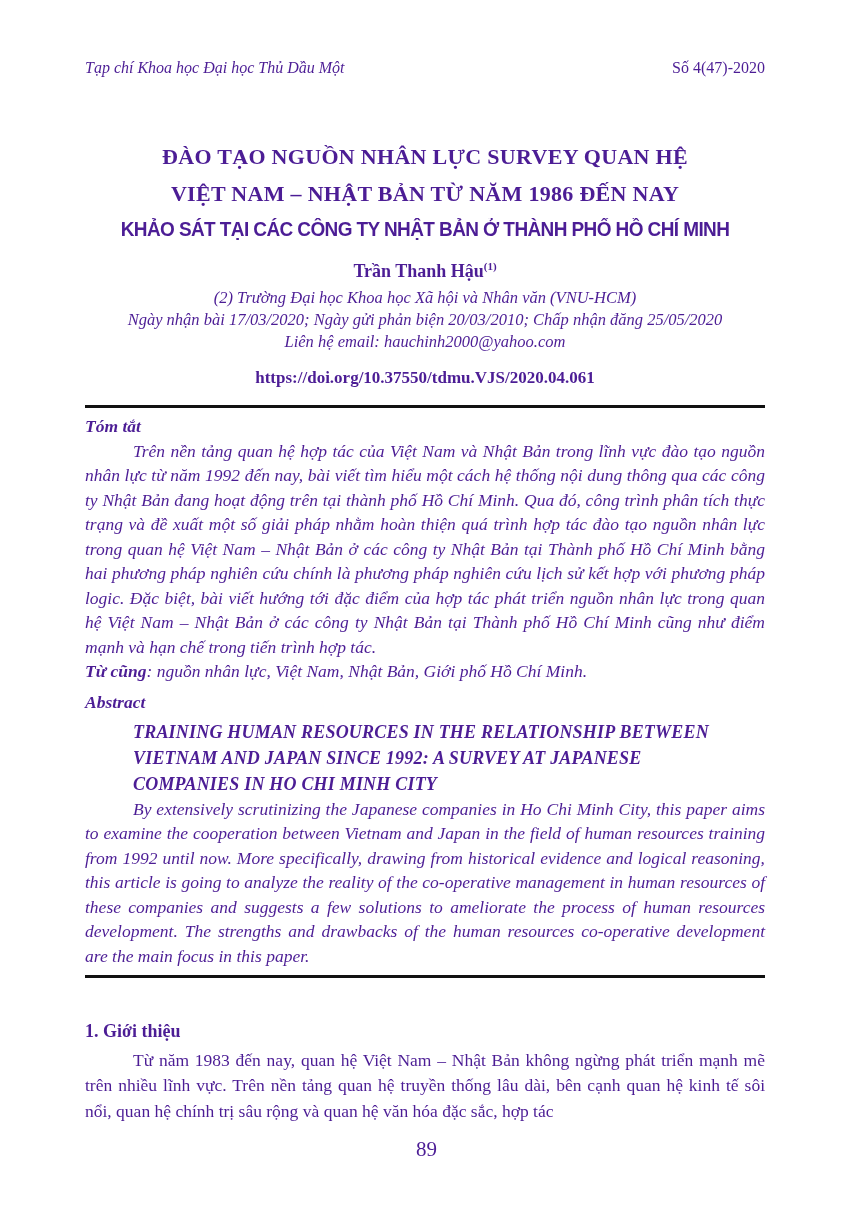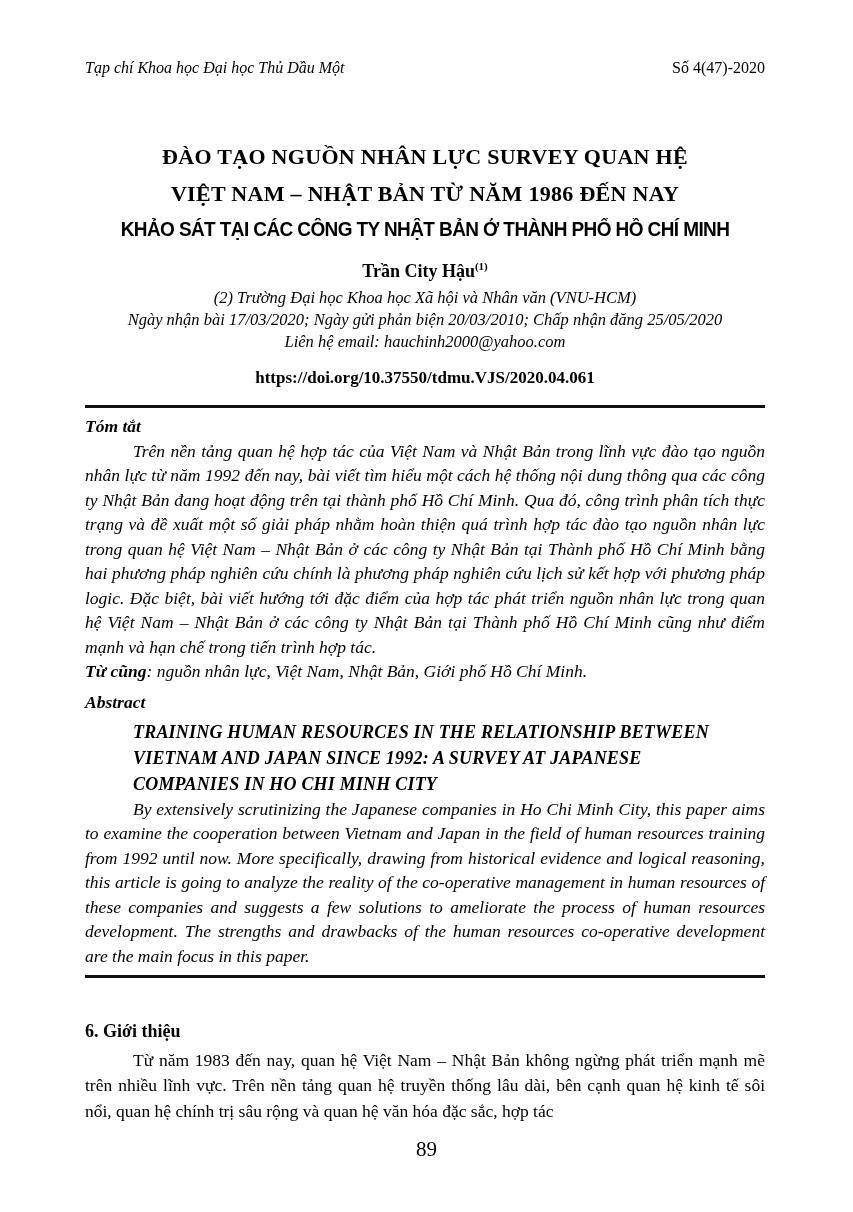--- a/index.html
+++ b/index.html
@@ -1,21 +1,21 @@
 <!DOCTYPE html>
 <html lang="vi"><head>
 <meta charset="utf-8">
 <style>
   html,body{margin:0;padding:0;background:#e8e8e8;}
   .page{
     position:relative;
     width:853px;height:1212px;
     margin:0 auto;
     background:#ffffff;
-    color:#000000;
+    color:#4c1d95;
     font-family:"Liberation Serif","DejaVu Serif",serif;
     overflow:hidden;
     box-sizing:border-box;
     padding:58px 88px 0 85px;
   }
   
   .running-head{
     display:flex;justify-content:space-between;align-items:baseline;
     font-size:16px;line-height:20px;
   }
@@ -71,21 +71,21 @@
     <span class="issue">Số 4(47)-2020</span>
   </div>
 
   <div class="title-block">
     <div class="title-line">ĐÀO TẠO NGUỒN NHÂN LỰC SURVEY QUAN HỆ</div>
     <div class="title-line">VIỆT NAM – NHẬT BẢN TỪ NĂM 1986 ĐẾN NAY</div>
     <div class="subtitle-line">KHẢO SÁT TẠI CÁC CÔNG TY NHẬT BẢN Ở THÀNH PHỐ HỒ CHÍ MINH</div>
   </div>
 
   <div class="author-line">
-    <span>Trần City Hậu</span><sup>(1)</sup>
+    <span>Trần Thanh Hậu</span><sup>(1)</sup>
   </div>
 
   <div class="meta-line affiliation">(2) Trường Đại học Khoa học Xã hội và Nhân văn (VNU-HCM)</div>
   <div class="meta-line">Ngày nhận bài 17/03/2020; Ngày gửi phản biện 20/03/2010; Chấp nhận đăng 25/05/2020</div>
   <div class="meta-line">Liên hệ email: hauchinh2000@yahoo.com</div>
   <div class="doi-line">https://doi.org/10.37550/tdmu.VJS/2020.04.061</div>
 
   <div class="rule"></div>
 
   <div class="section-label">Tóm tắt</div>
@@ -94,18 +94,18 @@
   <div class="keywords-line">
     <span class="kw-label">Từ cũng</span><span>: nguồn nhân lực, Việt Nam, Nhật Bản, Giới phố Hồ Chí Minh.</span>
   </div>
 
   <div class="section-label">Abstract</div>
   <div class="en-title">TRAINING HUMAN RESOURCES IN THE RELATIONSHIP BETWEEN VIETNAM AND JAPAN SINCE 1992: A SURVEY AT JAPANESE COMPANIES IN HO CHI MINH CITY</div>
   <p class="para para-italic">By extensively scrutinizing the Japanese companies in Ho Chi Minh City, this paper aims to examine the cooperation between Vietnam and Japan in the field of human resources training from 1992 until now. More specifically, drawing from historical evidence and logical reasoning, this article is going to analyze the reality of the co-operative management in human resources of these companies and suggests a few solutions to ameliorate the process of human resources development. The strengths and drawbacks of the human resources co-operative development are the main focus in this paper.</p>
 
   <div class="rule-2"></div>
 
-  <div class="section-heading">6. Giới thiệu</div>
+  <div class="section-heading">1. Giới thiệu</div>
   <p class="para body-para">Từ năm 1983 đến nay, quan hệ Việt Nam – Nhật Bản không ngừng phát triển mạnh mẽ trên nhiều lĩnh vực. Trên nền tảng quan hệ truyền thống lâu dài, bên cạnh quan hệ kinh tế sôi nổi, quan hệ chính trị sâu rộng và quan hệ văn hóa đặc sắc, hợp tác</p>
 
   <div class="page-number">89</div>
 
 </div>
 
 </body></html>

